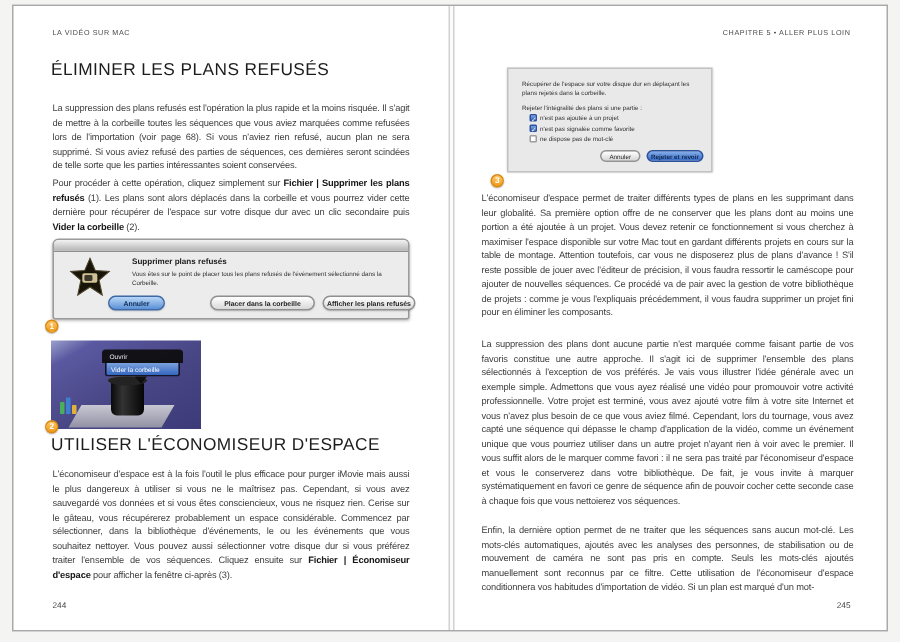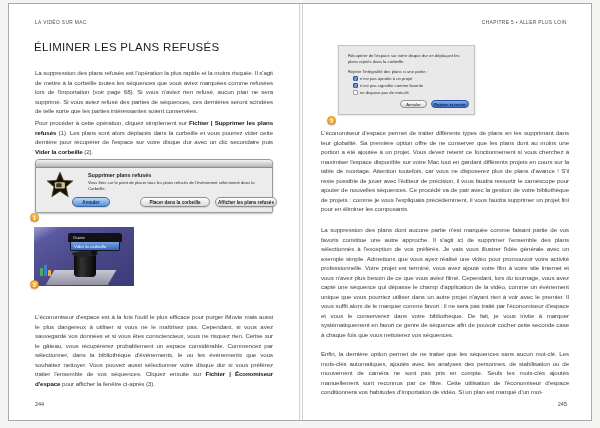--- a/index.html
+++ b/index.html
@@ -121,20 +121,21 @@
     <div class="can"></div>
     <div class="ctx-menu">
       <div class="ctx-open">Ouvrir</div>
       <div class="ctx-empty">Vider la corbeille</div>
       <div class="ctx-tail"></div>
     </div>
   </div>
 
   <div class="marker" style="left:21px; top:276px;">2</div>
 
+  <div class="h1" style="left:25px; top:287px;">UTILISER L'ÉCONOMISEUR D'ESPACE</div>
 
   <div class="para" style="left:26px; top:308px; width:238px;"><span>L'économiseur d'espace est à la fois l'outil le plus efficace pour purger iMovie mais aussi le plus dangereux à utiliser si vous ne le maîtrisez pas. Cependant, si vous avez sauvegardé vos données et si vous êtes consciencieux, vous ne risquez rien. Cerise sur le gâteau, vous récupérerez probablement un espace considérable. Commencez par sélectionner, dans la bibliothèque d'événements, le ou les événements que vous souhaitez nettoyer. Vous pouvez aussi sélectionner votre disque dur si vous préférez traiter l'ensemble de vos séquences. Cliquez ensuite sur </span><b>Fichier | Économiseur d'espace</b><span> pour afficher la fenêtre ci-après (3).</span></div>
 
   <div class="pagenum" style="left:26px; top:397px;">244</div>
 
   <div class="runhead" style="left:330px; top:16px; width:228px; text-align:right;">CHAPITRE 5 • ALLER PLUS LOIN</div>
 
   <div class="dlg2">
     <div class="dlg2-intro">Récupérer de l'espace sur votre disque dur en déplaçant les plans rejetés dans la corbeille.</div>
     <div class="dlg2-reject">Rejeter l'intégralité des plans si une partie :</div>

